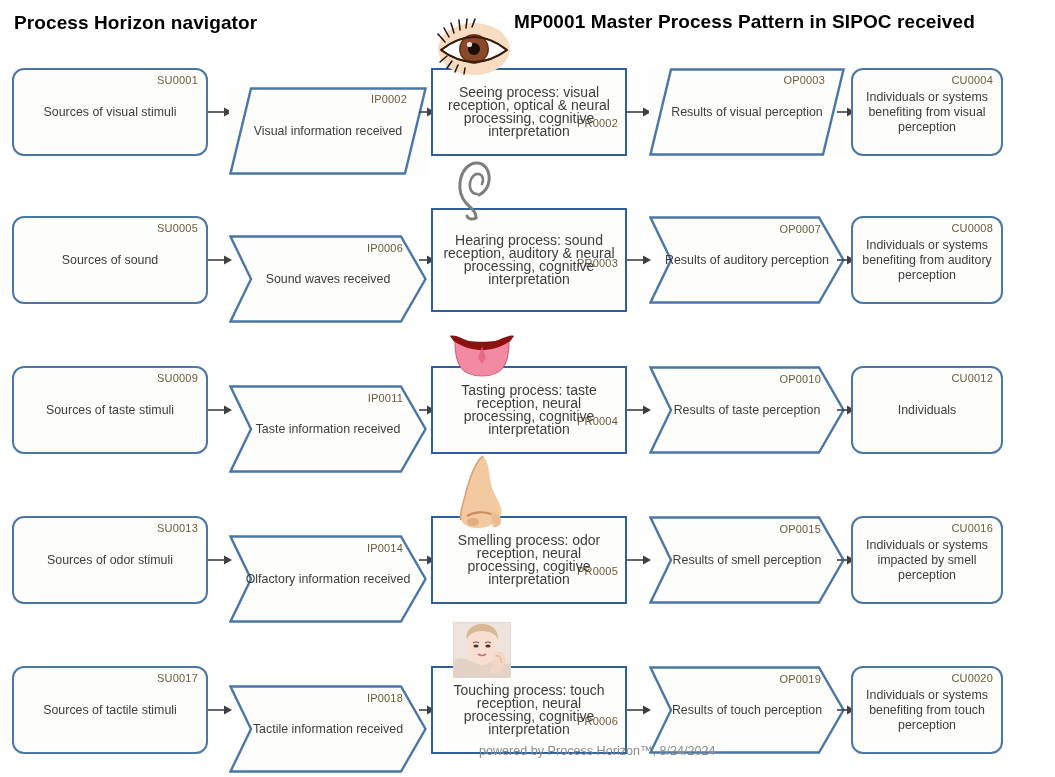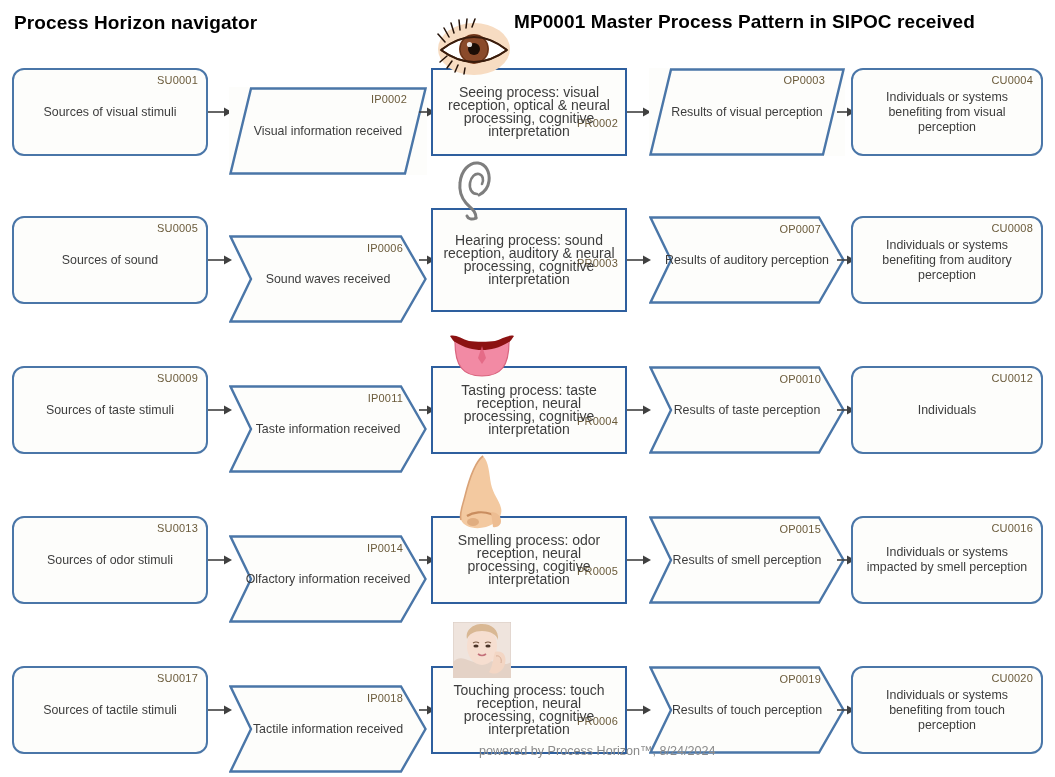--- a/index.html
+++ b/index.html
@@ -32,21 +32,21 @@
   .row{position:absolute;left:0;width:1055px;height:150px;}
 
   
   .cell{position:absolute;top:16px;height:88px;}
   .cell.tall{top:8px;height:104px;}
 
   .c-sup {left:12px;  width:196px;}
   .c-inp {left:229px; width:198px;margin-top:19px;}
   .c-pro {left:431px; width:196px;}
   .c-out {left:649px; width:196px;}
-  .c-cus {left:851px; width:192px;}
+  .c-cus {left:851px; width:152px;}
 
   
   .shape{
     position:absolute;inset:0;
     box-sizing:border-box;
     background:#fdfdfb;
   }
   .sh-round{
     border:2.2px solid #4a76a8;
     border-radius:12px;

